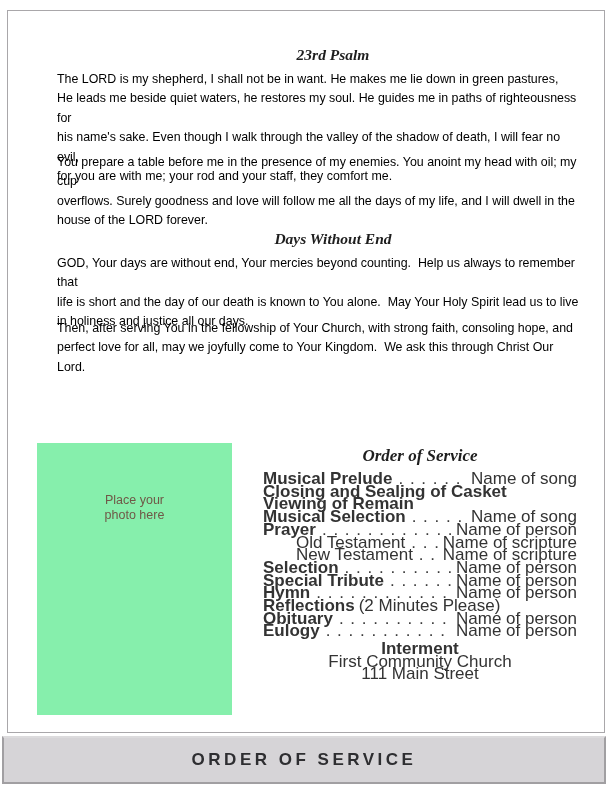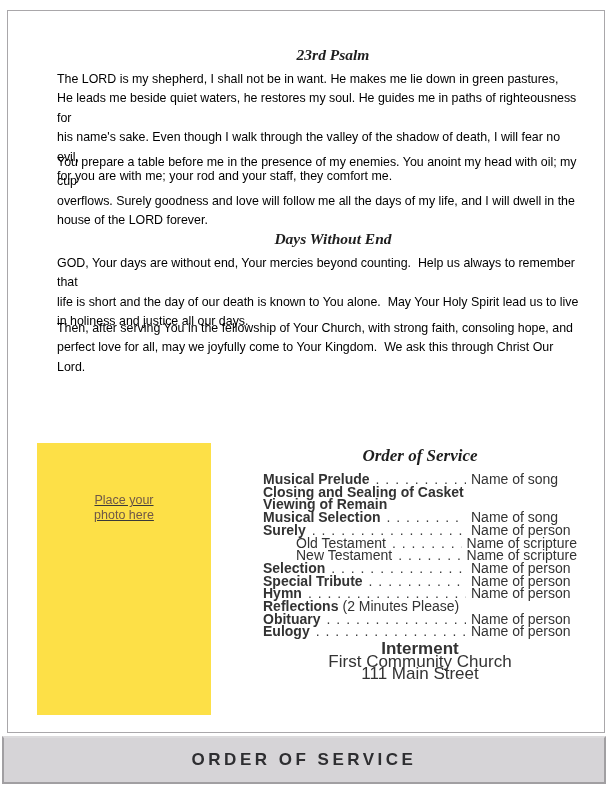--- a/index.html
+++ b/index.html
@@ -20,37 +20,36 @@
   .title-prayer{top:230px;}
   .para{
     position:absolute;left:57px;width:527px;
     font-size:12.4px;line-height:19.4px;white-space:pre-wrap;color:#000000;
   }
   .p1{top:70px;}
   .p2{top:153px;}
   .p3{top:254px;}
   .p4{top:319px;}
   .photo-box{
-    position:absolute;left:37px;top:443px;width:174px;height:272px;
-    background:#fde047;
-    text-decoration:underline;
+    position:absolute;left:37px;top:443px;width:195px;height:272px;
+    background:#86efac;
   }
   .photo-box .hint{
     margin-top:50px;text-align:center;white-space:pre-line;
     font-size:12.5px;line-height:15px;color:#6f5847;
   }
   .right-col{
     position:absolute;left:263px;top:446px;width:314px;
   }
   .oos-title{
     text-align:center;font-family:"Liberation Serif",serif;font-style:italic;
     font-weight:bold;font-size:17px;line-height:20px;color:#1e1e1e;
     margin-bottom:7px;
   }
-  .oos-list{font-size:14px;line-height:12.7px;color:#333;}
+  .oos-list{font-size:17px;line-height:12.7px;color:#333;}
   .row{display:flex;align-items:baseline;}
   .row .lbl{font-weight:bold;white-space:nowrap;flex:0 0 auto;}
   .row .sfx{font-weight:normal;margin-left:4px;white-space:nowrap;}
   .row .leader{
     flex:1 1 auto;overflow:hidden;white-space:nowrap;
     margin:0 5px 0 6px;letter-spacing:1px;color:#3a3a3a;
   }
   .row .val{flex:0 0 106px;white-space:nowrap;}
   .row.indent{padding-left:33px;}
   .row.plain .lbl{font-weight:normal;}
@@ -110,21 +109,21 @@
       <span class="lbl">Viewing of Remain</span>
     </div>
 
     <div class="row">
       <span class="lbl">Musical Selection</span>
       <span class="leader">. . . . . . . . . . . . . . . . . . . . . . . . . . . . . . . . . . . . . . . . . . . . . . . .</span>
       <span class="val">Name of song</span>
     </div>
 
     <div class="row">
-      <span class="lbl">Surely</span>
+      <span class="lbl">Prayer</span>
       <span class="leader">. . . . . . . . . . . . . . . . . . . . . . . . . . . . . . . . . . . . . . . . . . . . . . . .</span>
       <span class="val">Name of person</span>
     </div>
 
 
     <div class="row indent plain">
       <span class="lbl">Old Testament</span>
       <span class="leader">. . . . . . . . . . . . . . . . . . . . . . . . . . . . . . . . . . . . . . . . . . . . . . . .</span>
       <span class="val">Name of scripture</span>
     </div>

